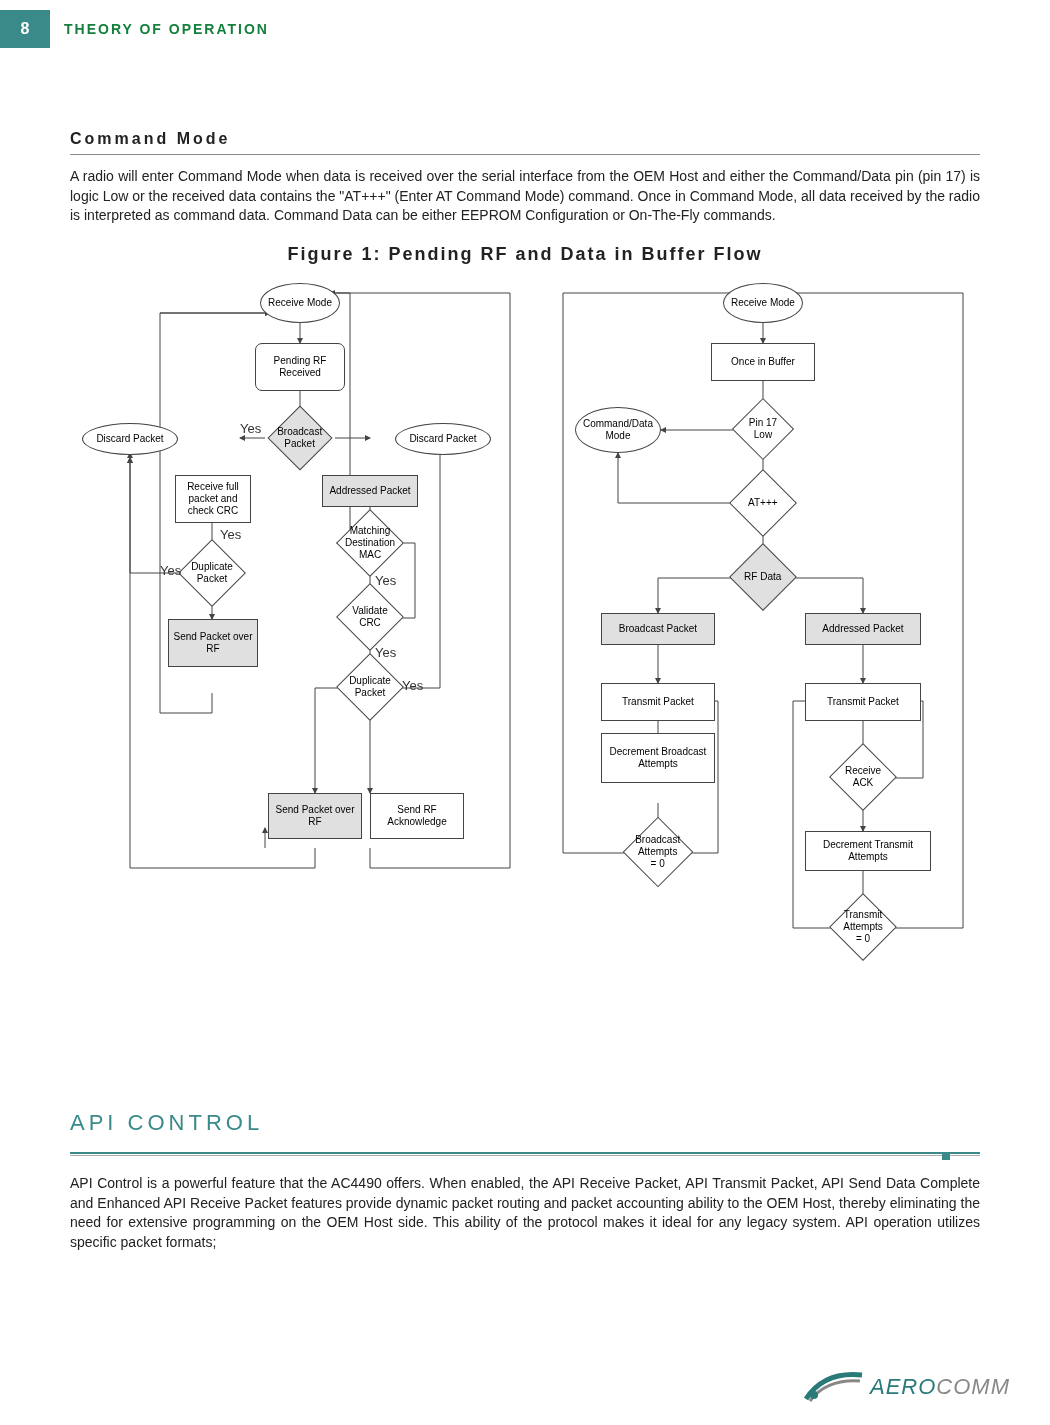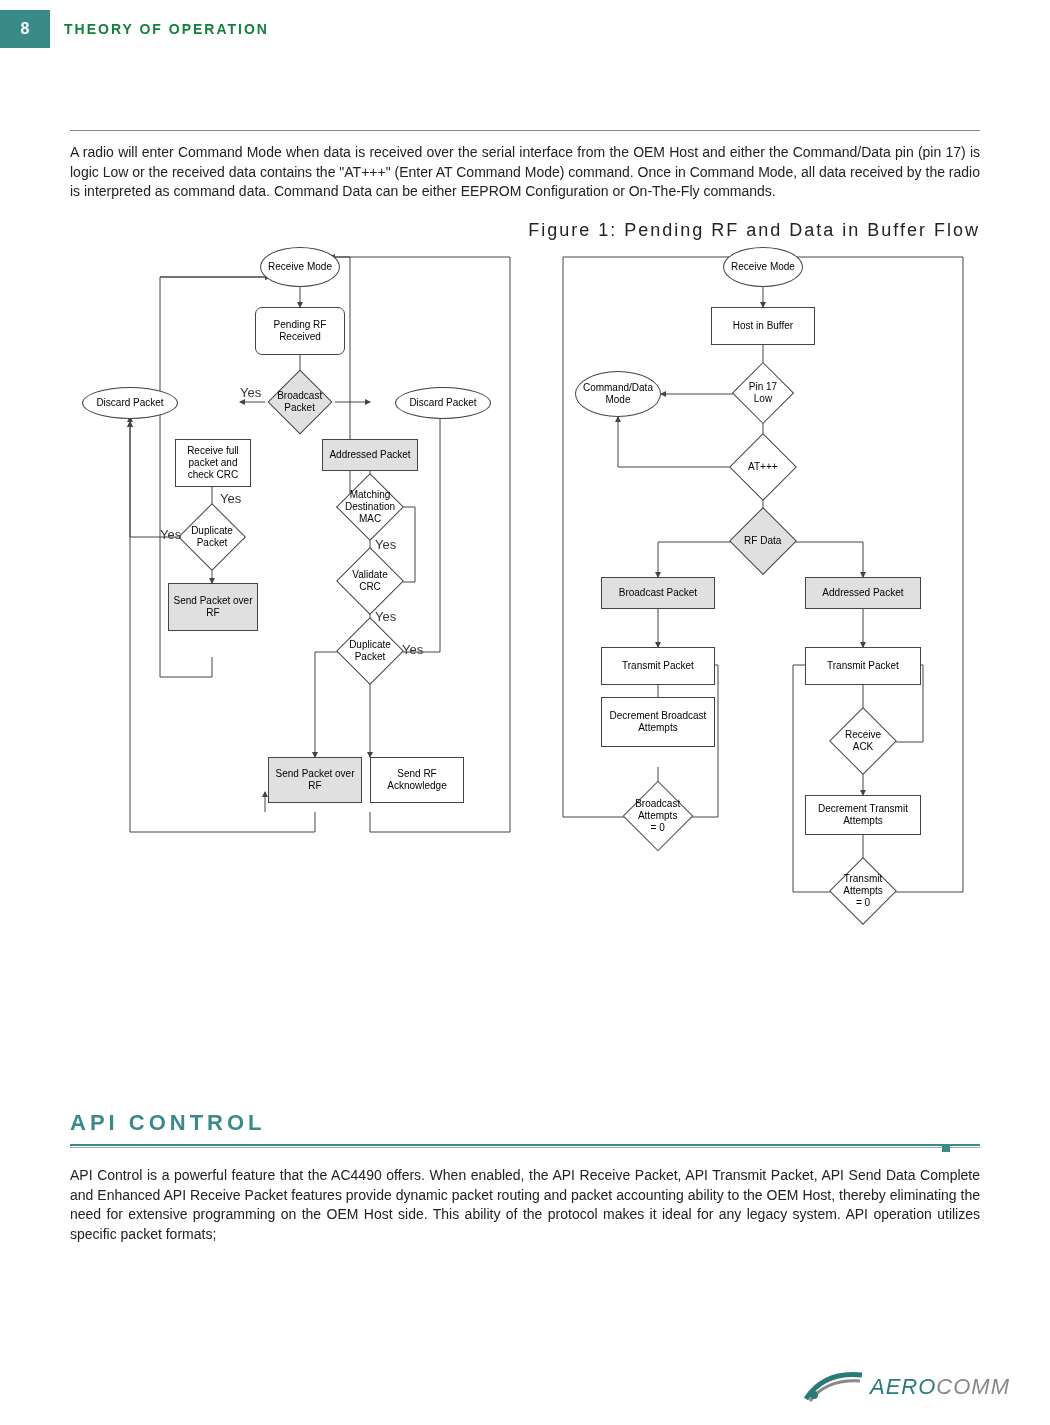--- a/index.html
+++ b/index.html
@@ -8,56 +8,57 @@
   .header-band { position: absolute; top: 10px; left: 0; display: flex; align-items: center; }
   .page-num-box { background: #3a8a8a; color: #fff; width: 50px; height: 38px; display: flex; align-items: center; justify-content: center; font-weight: bold; font-size: 16px; }
   .header-title { color: #15803d; font-weight: bold; letter-spacing: 2px; font-size: 14px; margin-left: 14px; }
   
   .content { position: absolute; top: 130px; left: 70px; width: 910px; }
   
   .section-title { font-weight: bold; letter-spacing: 3px; font-size: 16px; color: #222; margin-bottom: 6px; }
   .section-underline { border-bottom: 1px solid #888; margin-bottom: 12px; }
   .body-text { font-size: 14px; color: #222; line-height: 1.4; text-align: justify; margin-bottom: 18px; }
   
-  .figure-title { text-align:right; font-weight:normal; letter-spacing:2px; font-size:18px; color:#222; margin-bottom:6px; }
+  .figure-title { text-align:center; font-weight:bold; letter-spacing:2px; font-size:18px; color:#222; margin-bottom:18px; }
   
   .diagrams { display:flex; gap:16px; margin-bottom: 80px; }
   .diagram { position:relative; }
   .diagram.left { width:460px; height:640px; }
   .diagram.right { width:440px; height:780px; }
   
   .node { position:absolute; border:1px solid #444; font-size:10px; text-align:center; display:flex; align-items:center; justify-content:center; background:#fff; line-height:1.2; padding:2px; }
   .rect { }
   .oval { border-radius:50%; }
   .diamond { transform: rotate(45deg); }
   .diamond > span { transform: rotate(-45deg); display:block; }
   .gray { background:#e0e0e0; }
   .lbl { position:absolute; font-size:13px; color:#333; }
   
   svg.arrows { position:absolute; top:0; left:0; pointer-events:none; }
   
   .api-section { position:absolute; top:1110px; left:70px; width:910px; }
-  .api-title { color:#3a8a8a; font-size:22px; font-weight:bold; letter-spacing:4px; margin-bottom:8px; }
+  .api-title { color:#3a8a8a; font-size:22px; font-weight:normal; letter-spacing:4px; margin-bottom:16px; }
   .api-rule { height:4px; border-top:2px solid #3a8a8a; border-bottom:1px solid #aaa; margin-bottom:4px; position:relative; }
   .api-rule::after { content:""; position:absolute; right:30px; bottom:-5px; width:8px; height:6px; background:#3a8a8a; }
   
   .logo-wrap { position:absolute; bottom:20px; right:40px; display:flex; align-items:center; gap:6px; }
   .logo-swoosh { width:60px; height:36px; position:relative; }
   .logo-text { font-style:italic; font-weight:normal; font-size:22px; color:#2a7a7a; letter-spacing:1px; }
   .logo-text .gray-part { color:#888; }
 </style>
 </head>
 <body>
 
 <div class="header-band">
   <div class="page-num-box">8</div>
   <div class="header-title">THEORY OF OPERATION</div>
 </div>
 
 <div class="content">
+  <div class="section-title">Command Mode</div>
   <div class="section-underline"></div>
   <div class="body-text">A radio will enter Command Mode when data is received over the serial interface from the OEM Host and either the Command/Data pin (pin 17) is logic Low or the received data contains the "AT+++" (Enter AT Command Mode) command.  Once in Command Mode, all data received by the radio is interpreted as command data.  Command Data can be either EEPROM Configuration or On-The-Fly commands.</div>
 
   <div class="figure-title">Figure 1: Pending RF and Data in Buffer Flow</div>
 
   <div class="diagrams">
 
     <div class="diagram left">
       <svg class="arrows" width="460" height="640">
         <defs>
@@ -167,21 +168,21 @@
           <line x1="320" y1="520" x2="320" y2="548"></line>
           <line x1="320" y1="588" x2="320" y2="620"></line>
           <polyline points="289,645 250,645 250,418 292,418"></polyline>
           <polyline points="351,645 420,645 420,10 242,10"></polyline>
         </g>
       </svg>
       <div class="node oval" style="left:180px; top:0px; width:80px; height:40px;">
           <span>Receive Mode</span>
         </div>
       <div class="node rect" style="left:168px; top:60px; width:104px; height:38px;">
-          <span>Host in Buffer</span>
+          <span>Once in Buffer</span>
         </div>
       <div class="node oval" style="left:32px; top:124px; width:86px; height:46px;">
           <span>Command/Data Mode</span>
         </div>
       <div class="node diamond" style="left:198px; top:124px; width:44px; height:44px;">
           <span>Pin 17 Low</span>
         </div>
       <div class="node diamond" style="left:196px; top:196px; width:48px; height:48px;">
           <span>AT+++</span>
         </div>
@@ -202,21 +203,21 @@
         </div>
       <div class="node rect" style="left:58px; top:450px; width:114px; height:50px;">
           <span>Decrement Broadcast Attempts</span>
         </div>
       <div class="node diamond" style="left:296px; top:470px; width:48px; height:48px;">
           <span>Receive ACK</span>
         </div>
       <div class="node diamond" style="left:90px; top:544px; width:50px; height:50px;">
           <span>Broadcast Attempts = 0</span>
         </div>
-      <div class="node rect" style="left:262px; top:548px; width:116px; height:40px;">
+      <div class="node rect" style="left:262px; top:548px; width:126px; height:40px;">
           <span>Decrement Transmit Attempts</span>
         </div>
       <div class="node diamond" style="left:296px; top:620px; width:48px; height:48px;">
           <span>Transmit Attempts = 0</span>
         </div>
     </div>
   </div>
 </div>
 
 <div class="api-section">

